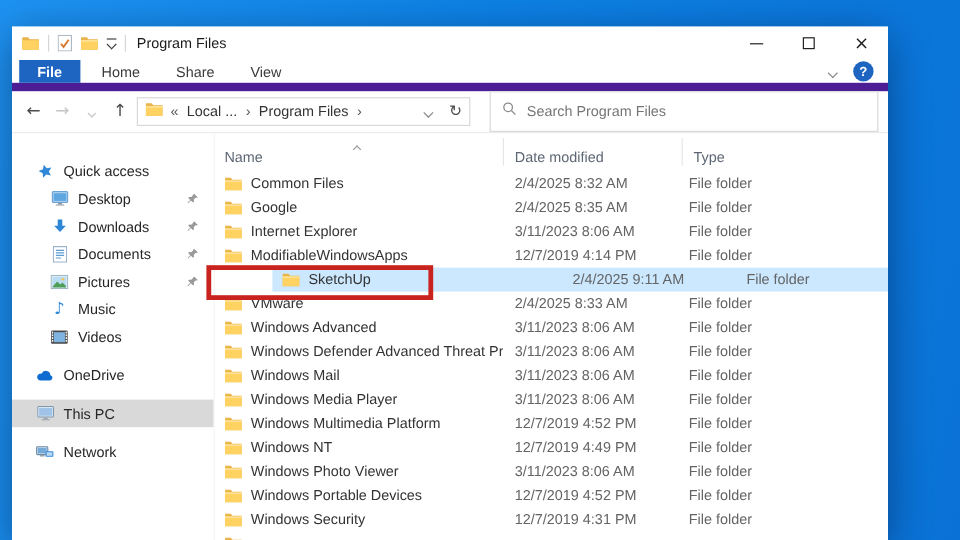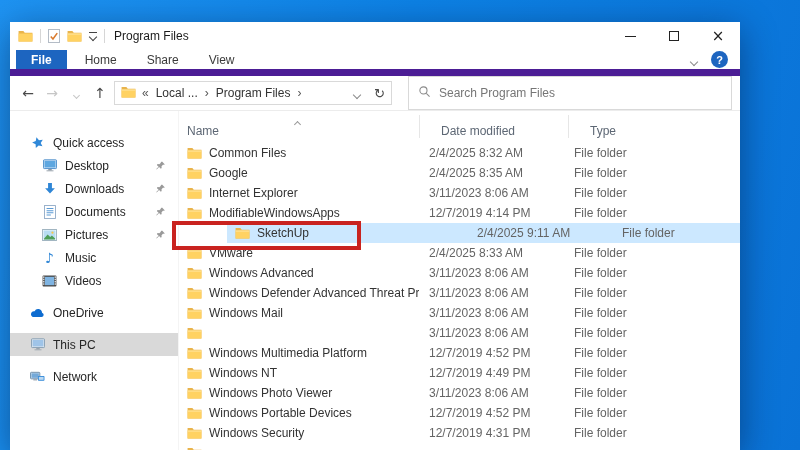--- a/index.html
+++ b/index.html
@@ -65,21 +65,21 @@
   .side-item { height: 23px; display: flex; align-items: center; font-size: 12px; color: #262626;
     padding-left: 18px; position: relative; }
   .side-item.lvl1 { padding-left: 30px; }
   .side-item.gap { margin-top: 9px; }
   .side-item.selected { background: #d9d9d9; }
   .side-icon { width: 19px; display: flex; justify-content: center; margin-right: 6px; flex: none; }
   .pin { position: absolute; right: 12px; top: 50%; transform: translateY(-50%); display: flex; }
 
   .filelist { flex: 1; position: relative; padding-top: 2px; border-left: 1px solid #f4f4f4; min-width: 0; }
   .cols { display: flex; height: 30px; align-items: flex-end; padding-bottom: 5px; }
-  .col { font-size: 12px; color: #5d6774; padding-left: 22px; position: relative; height: 100%;
+  .col { font-size: 12px; color: #5d6774; padding-left: 10px; position: relative; height: 100%;
     display: flex; align-items: flex-end; }
   .col:nth-child(1) { width: 240px; padding-left: 8px; }
   .col:nth-child(2) { width: 149px; }
   .col:nth-child(3) { width: 105px; }
   .col:nth-child(4) { flex: 1; }
   .col + .col::before { content: ''; position: absolute; left: 0; top: 2px; bottom: 0; width: 1px; background: #e6e6e6; }
   .sort-chev { position: absolute; left: 116px; top: 3px; color: #9a9a9a; }
   .sort-chev .chev { width: 5px; height: 5px; }
 
   .row { display: flex; height: 20px; align-items: center; font-size: 12px; }
@@ -460,20 +460,21 @@
           </div>
           <div class="row">
             <div class="cell-name">
               <span class="icon">
                 <svg viewBox="0 0 16 13" width="15" height="12">
                   <path d="M.5 1.2h5.2l1.5 1.8h8.3v9.5H.5z" fill="#e9b44c"></path>
                   <path d="M.5 3.8h15v8.7H.5z" fill="#ffd262"></path>
                   <path d="M.5 3.8h15v1.1H.5z" fill="#ffe9a6"></path>
                 </svg>
               </span>
+              <span>Windows Media Player</span>
             </div>
             <div class="cell-date">3/11/2023 8:06 AM</div>
             <div class="cell-type">File folder</div>
             <div class="cell-size"></div>
           </div>
           <div class="row">
             <div class="cell-name">
               <span class="icon">
                 <svg viewBox="0 0 16 13" width="15" height="12">
                   <path d="M.5 1.2h5.2l1.5 1.8h8.3v9.5H.5z" fill="#e9b44c"></path>

